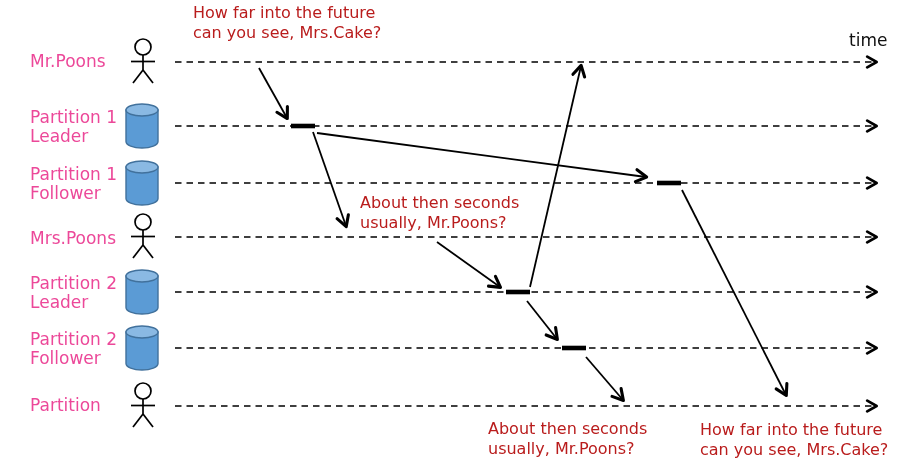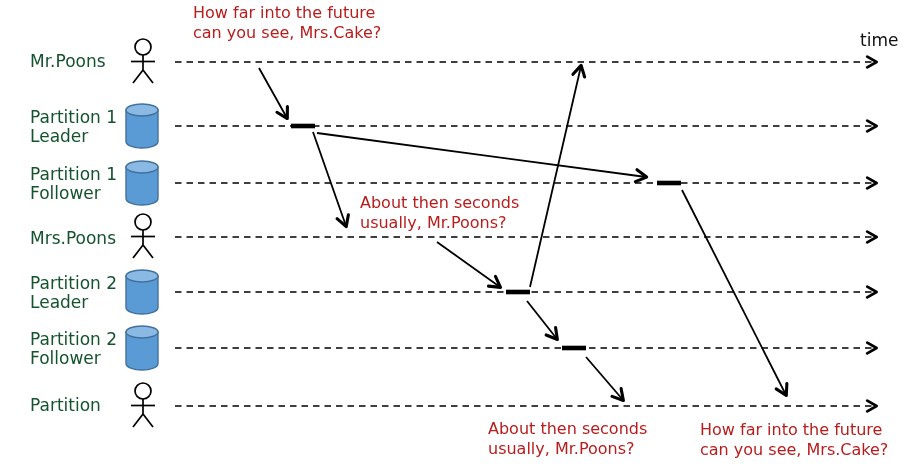--- a/index.html
+++ b/index.html
@@ -13,39 +13,38 @@
     overflow: hidden;
   }
   .layer { position: absolute; left: 0; top: 0; }
   .actor-label {
     position: absolute;
     left: 30px;
     transform: translateY(-50%);
     font-size: 17px;
     line-height: 19px;
     white-space: pre-line;
-    color: #14532d;
+    color: #ec4899;
   }
   .annotation {
     position: absolute;
     font-size: 16px;
     line-height: 20px;
     white-space: pre-line;
     color: #b91c1c;
   }
   .annotation.top         { left: 193px; top: 3px;   }
   .annotation.middle      { left: 360px; top: 193px; }
   .annotation.bottom-left { left: 488px; top: 419px; }
   .annotation.bottom-right{ left: 700px; top: 420px; }
   .time-label {
     position: absolute;
     left: 849px; top: 30px;
     font-size: 17px;
     color: #111111;
-    margin-left: 11px;
   }
 </style>
 </head>
 <body>
 
 <div class="stage">
 
   <svg class="layer" width="915" height="475" viewBox="0 0 915 475">
     <defs>
       <marker id="ah" viewBox="0 0 10 10" refX="7.6" refY="5" markerWidth="9" markerHeight="9" orient="auto-start-reverse">

